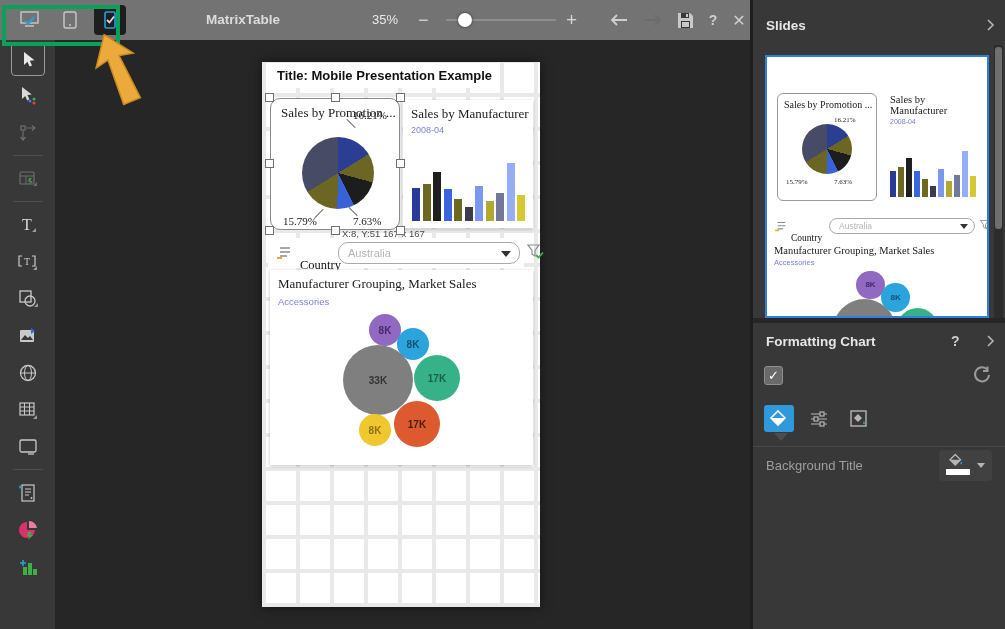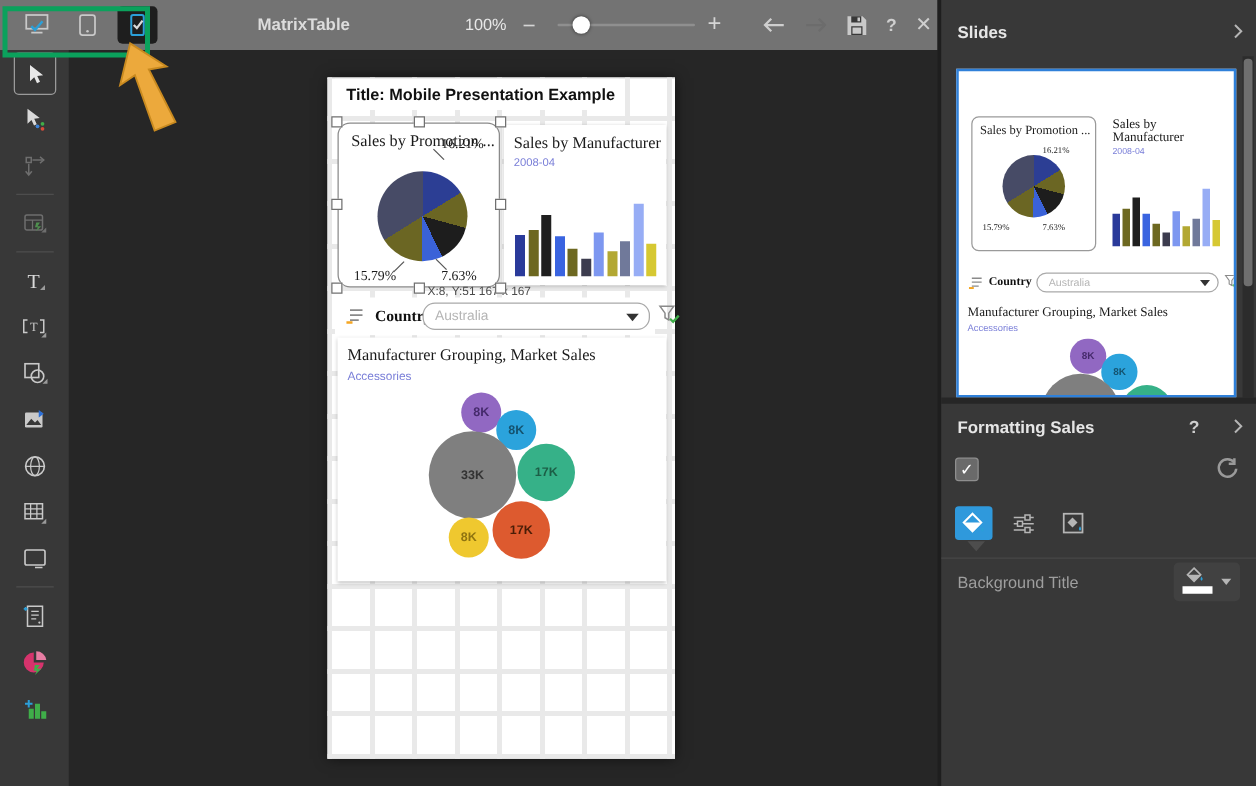--- a/index.html
+++ b/index.html
@@ -52,22 +52,22 @@
   .callout { position:absolute; font-family:"Liberation Serif", serif; font-size:11px; color:#1a1a1a; white-space:nowrap; }
   .lead { position:absolute; width:12px; height:1px; background:#555; }
 
   .manuf-tile { left:141px; top:38px; width:130px; height:128px; }
   .bars { position:absolute; display:flex; align-items:flex-end; }
   .bars div { flex:none; }
 
   .sel-info { position:absolute; left:80px; top:166px; font-size:9.5px; color:#4b4b4b; white-space:nowrap; }
 
   .country-band { position:absolute; left:6px; top:176px; width:256px; height:30px; background:#fff; }
-  .country-label { position:absolute; left:32px; top:0; height:30px; line-height:30px;
-    font-family:"Liberation Serif", serif; font-weight:bold; font-size:12.5px; color:#111; }
+  .country-label { position:absolute; left:32px; top:12px; height:30px; line-height:30px;
+    font-family:"Liberation Serif", serif; font-weight:normal; font-size:12.5px; color:#111; }
   .dd { position:absolute; border:1px solid #a9a9a9; border-radius:10px; background:#fff; cursor:pointer; }
   .dd .val { position:absolute; left:9px; top:0; color:#b5b5b5; }
   .caret-down { width:0; height:0; border-left:5px solid transparent; border-right:5px solid transparent; border-top:6px solid #333; }
   .country-dd { left:70px; top:4px; width:182px; height:22px; }
   .country-dd .val { font-size:11px; line-height:21px; }
   .country-dd .caret-down { position:absolute; right:8px; top:8px; }
 
   .bubble-tile { left:8px; top:208px; width:263px; height:195px; }
   .bubble { position:absolute; border-radius:50%; display:flex; align-items:center; justify-content:center;
     font-weight:bold; font-size:10px; }
@@ -145,21 +145,21 @@
       <div class="devbtn sel">
         <svg width="22" height="22" viewBox="0 0 22 22">
           <rect x="6" y="3" width="10" height="16" rx="1.5" fill="none" stroke="#2b9fd8" stroke-width="1.6"></rect>
           <path d="M8 11 L10.5 13.5 L15 7.5" fill="none" stroke="#d9d9d9" stroke-width="1.8"></path>
         </svg>
       </div>
     </div>
 
     <div class="doc-title">MatrixTable</div>
 
-    <div class="zoom-label">100%</div>
+    <div class="zoom-label">35%</div>
     <button class="zbtn minus">−</button>
     <div class="slider-track"></div>
     <div class="slider-thumb"></div>
     <button class="zbtn plus">+</button>
 
     <button class="tb-ico undo">
       <svg width="20" height="14" viewBox="0 0 20 14">
         <path d="M18 7 H4 M8 2 L3 7 L8 12" fill="none" stroke="#cfcfcf" stroke-width="1.8"></path>
       </svg>
     </button>
@@ -425,21 +425,21 @@
       </div>
     </div>
 
     <div class="scrollbar">
       <div class="sthumb"></div>
     </div>
 
     <div class="fmt-sep"></div>
 
     <div class="panel-header" style="top:326px;">
-      <span class="ttl">Formatting Sales</span>
+      <span class="ttl">Formatting Chart</span>
       <span class="fmt-help">?</span>
       <svg class="chev" style="left:230px;" viewBox="0 0 14 14">
         <path d="M5 2 L10 7 L5 12" fill="none" stroke="#b5b5b5" stroke-width="1.6"></path>
       </svg>
     </div>
 
     <div class="checkbox">✓</div>
     <svg class="reset-btn" viewBox="0 0 20 20">
       <path d="M15.5 5 A7 7 0 1 0 17 10" fill="none" stroke="#9a9a9a" stroke-width="2"></path>
       <path d="M15.5 1.5 V6 H11" fill="none" stroke="#9a9a9a" stroke-width="2"></path>

